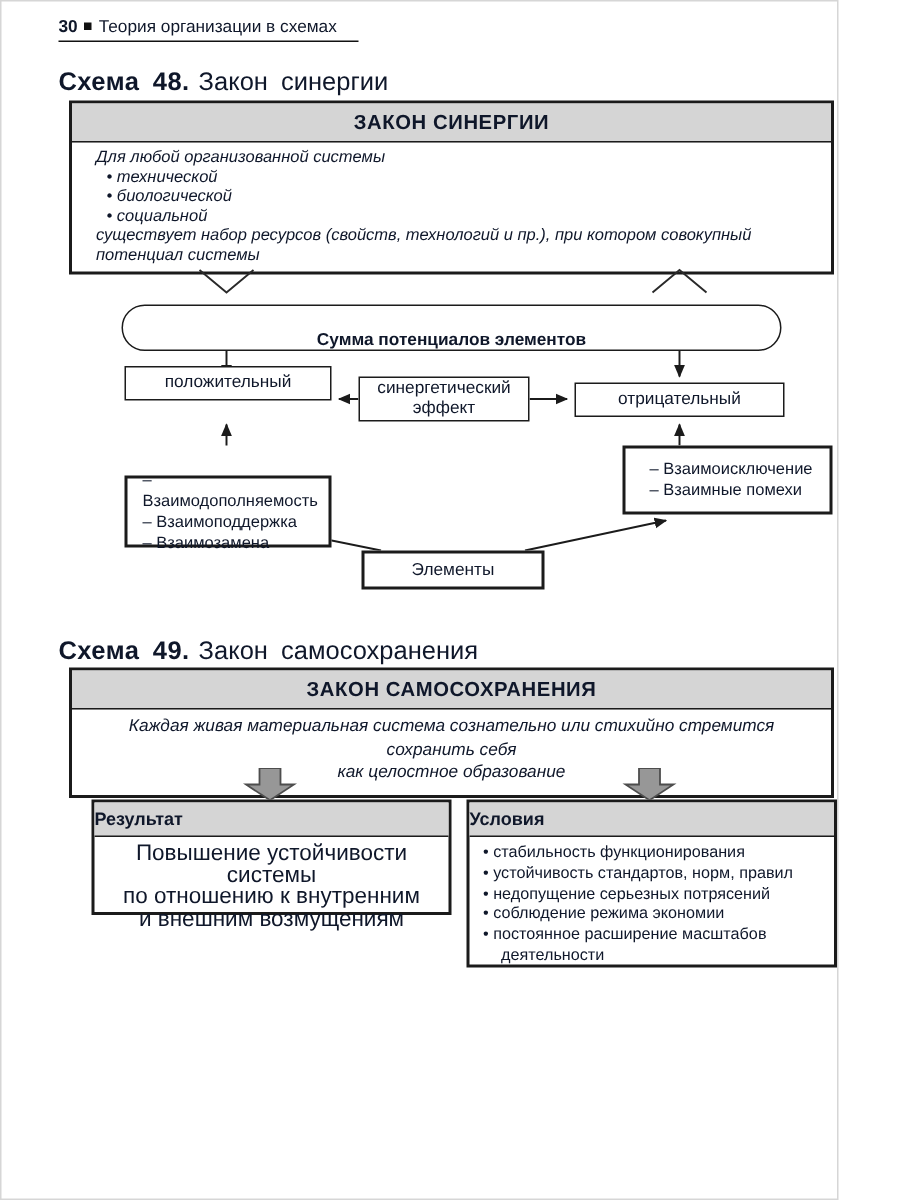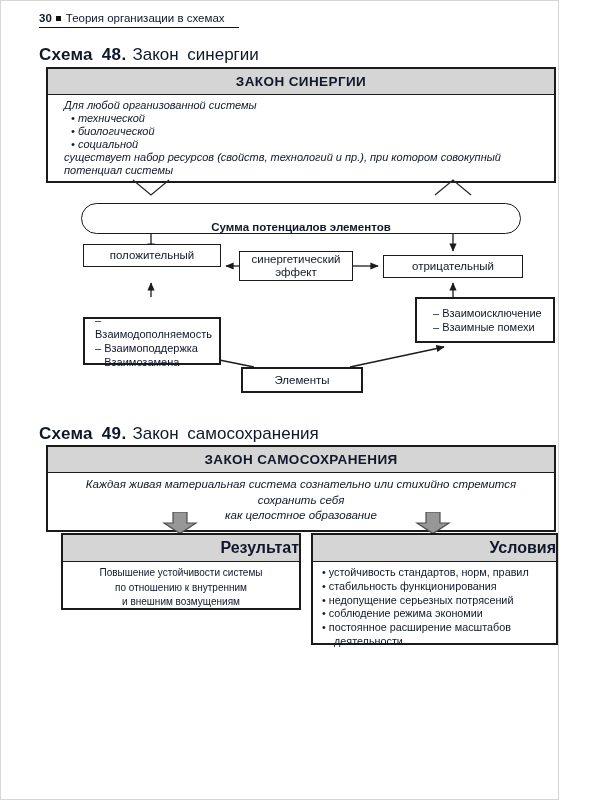--- a/index.html
+++ b/index.html
@@ -60,24 +60,24 @@
     font-size:11px;line-height:14px;display:flex;flex-direction:column;justify-content:center;
     padding:2px 6px 2px 10px;
   }
   .pos-list{left:42px;top:122px;width:138px;height:48px;margin-top:20px;}
   .neg-list{left:342px;top:122px;width:140px;height:46px;padding-left:16px;margin-left:32px;}
   .elements-box{left:200px;top:192px;width:122px;height:26px;border-width:2px;font-size:11.5px;}
   
   .sub-box{position:absolute;border:2px solid #1b1b1b;background:#fff;box-sizing:border-box;}
   .sub-box .sub-title{
     background:#d5d5d5;border-bottom:1.5px solid #1b1b1b;
-    font-weight:bold;font-size:16px;text-align:right;padding:4px 0;
+    font-weight:bold;font-size:12px;text-align:left;padding:4px 0;
   }
   .result-box{left:20px;top:21px;width:240px;height:77px;}
-  .result-box .sub-body{font-size:10px;line-height:14.5px;text-align:center;padding:4px 6px;}
+  .result-box .sub-body{font-size:15px;line-height:14.5px;text-align:center;padding:4px 6px;}
   .cond-box{left:270px;top:21px;width:247px;height:112px;}
   .cond-box .sub-body{font-size:10.8px;line-height:13.8px;padding:4px 4px 4px 9px;}
   .cond-item{padding-left:12px;text-indent:-12px;}
 </style>
 </head>
 <body>
 
 <div class="page">
 
   <div class="running-head">
@@ -172,22 +172,22 @@
       <div class="sub-body">
         <div>Повышение устойчивости системы</div>
         <div>по отношению к внутренним</div>
         <div>и внешним возмущениям</div>
       </div>
     </div>
 
     <div class="sub-box cond-box">
       <div class="sub-title">Условия</div>
       <div class="sub-body">
+        <div class="cond-item">• стабильность функционирования</div>
         <div class="cond-item">• устойчивость стандартов, норм, правил</div>
-        <div class="cond-item">• стабильность функционирования</div>
         <div class="cond-item">• недопущение серьезных потрясений</div>
         <div class="cond-item">• соблюдение режима экономии</div>
         <div class="cond-item">• постоянное расширение масштабов деятельности</div>
       </div>
     </div>
   </div>
 
 </div>
 
 </body></html>

